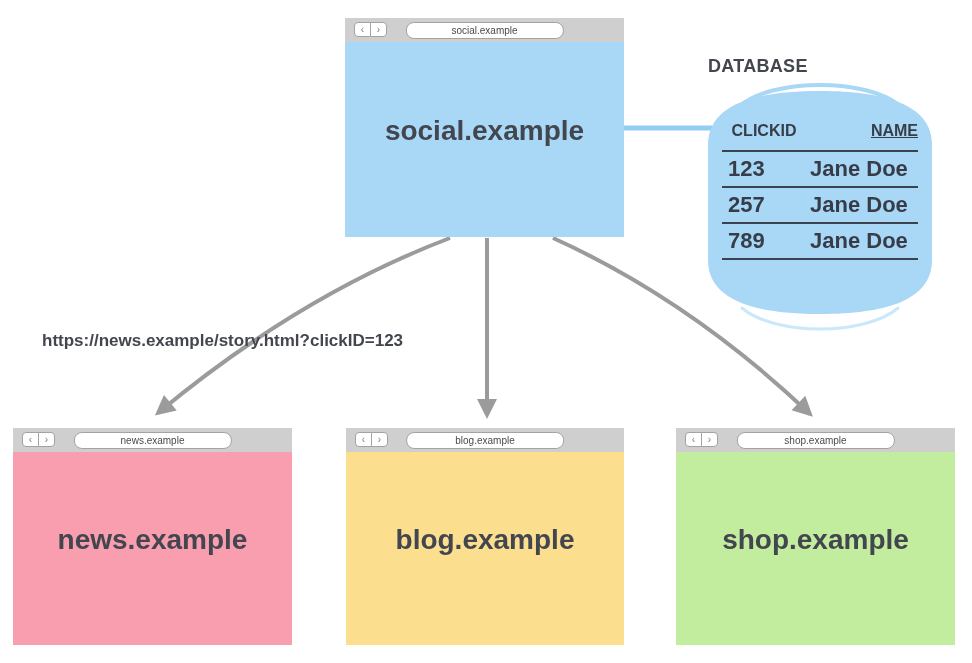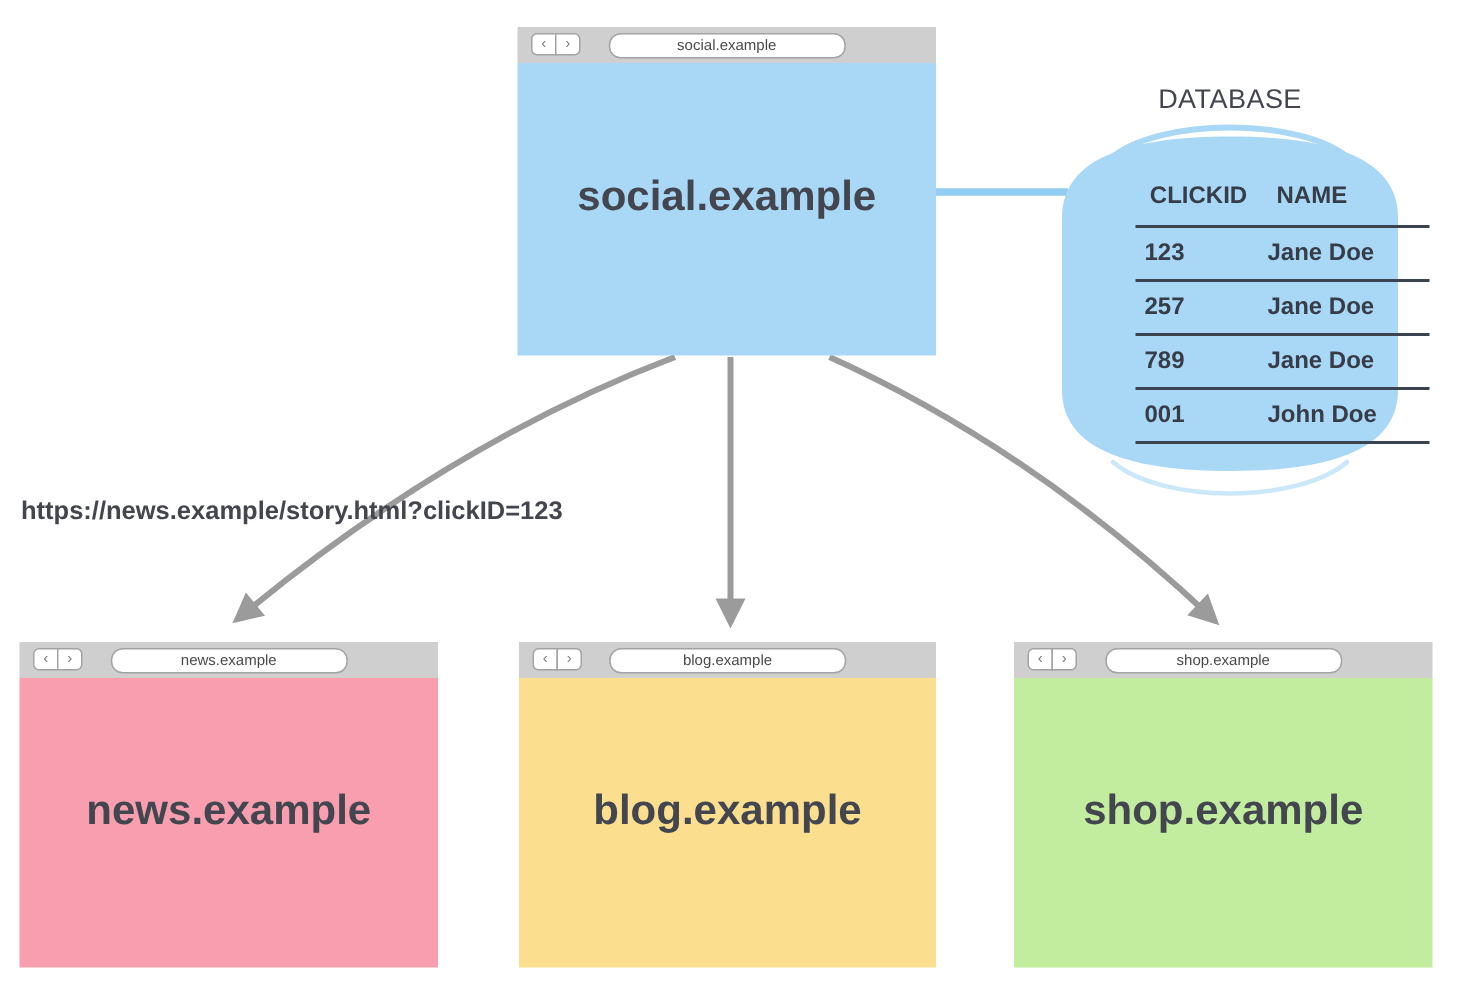--- a/index.html
+++ b/index.html
@@ -37,38 +37,39 @@
   }
   .winbody{
     display:flex;align-items:center;justify-content:center;
   }
   .sitelabel{
     font-size:28px;font-weight:bold;color:var(--ink,#43464F);
     transform:translateY(-9px);white-space:nowrap;
   }
   
   .dbtitle{
-    position:absolute;left:708px;top:56px;width:224px;text-align:center;
-    font-size:18px;font-weight:normal;color:var(--ink,#43464F);letter-spacing:.3px;
+    position:absolute;left:708px;top:56px;width:224px;
+    font-size:18px;font-weight:bold;color:var(--ink,#43464F);letter-spacing:.3px;
   }
-  .dbtable{position:absolute;left:722px;top:112px;width:196px;margin-left:35px;}
+  .dbtable{position:absolute;left:722px;top:112px;width:196px;}
   .dbrow{
     display:flex;align-items:center;height:34px;
     border-bottom:2px solid var(--line,#3C4350);
-    font-size:16px;font-weight:bold;color:#373D48;
+    font-size:22px;font-weight:bold;color:#373D48;
   }
   .dbrow.dbhead{height:38px;font-size:16px;}
   .c1{width:84px;padding-left:6px;box-sizing:border-box;}
   .c2{flex:1;padding-left:4px;}
   .dbhead .c1{text-align:center;padding-left:0;}
-  .dbhead .c2{text-align:left;padding-left:10px;}
+  .dbhead .c2{text-align:right;padding-left:10px;text-decoration:underline;}
   
   .url{
     position:absolute;font-size:17px;font-weight:bold;color:var(--ink,#43464F);
     white-space:nowrap;
+    margin-left:28px;
   }
 </style>
 </head>
 <body>
 
 <div id="stage">
 
   <svg id="artwork" viewBox="0 0 972 663">
     <defs>
       <marker id="ah" viewBox="0 0 12 12" refX="9" refY="6" markerWidth="6" markerHeight="6" orient="auto">
@@ -113,24 +114,20 @@
       <span class="c2">Jane Doe</span>
     </div>
     <div class="dbrow">
       <span class="c1">257</span>
       <span class="c2">Jane Doe</span>
     </div>
     <div class="dbrow">
       <span class="c1">789</span>
       <span class="c2">Jane Doe</span>
     </div>
-    <div class="dbrow">
-      <span class="c1">001</span>
-      <span class="c2">John Doe</span>
-    </div>
   </div>
 
   <div class="url" style="left:14px;top:331px;">https://news.example/story.html?clickID=123</div>
 
   <div class="win" style="left:13px;top:428px;width:279px;height:217px;">
     <div class="chrome">
       <div class="navbtns">
         <button class="navbtn back">‹</button>
         <button class="navbtn fwd">›</button>
       </div>

